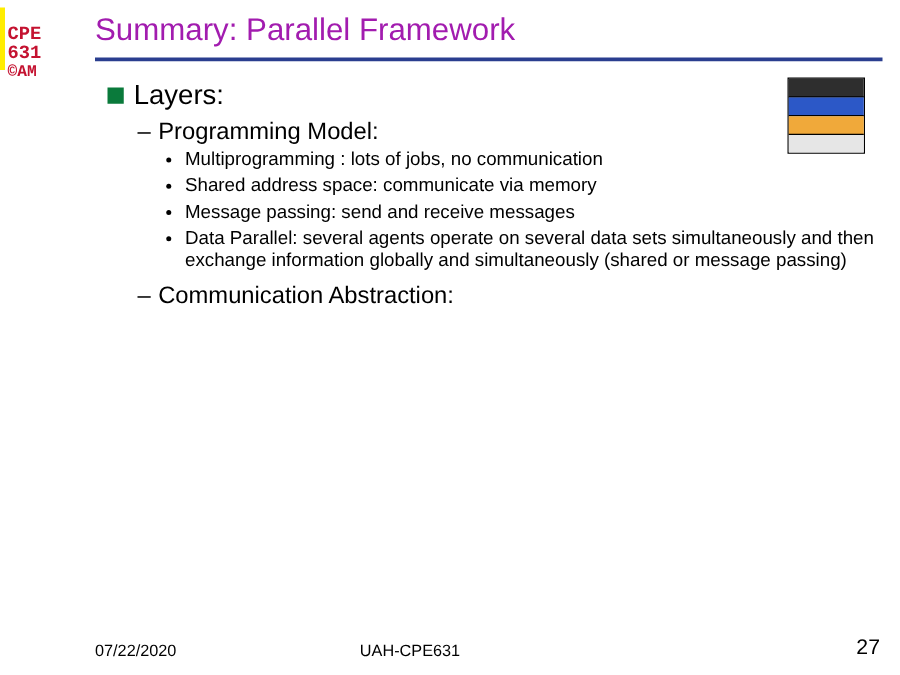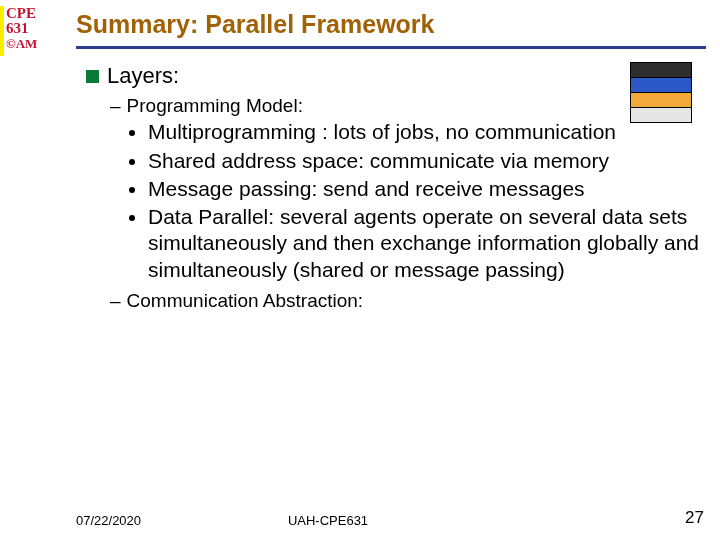--- a/index.html
+++ b/index.html
@@ -1,28 +1,28 @@
 <!DOCTYPE html>
 <html><head>
 <meta charset="utf-8">
 <style>
   html,body{margin:0;padding:0}
   body{width:720px;height:540px;background:#fff;font-family:Arial,Helvetica,sans-serif;position:relative;color:#000}
-  .logo{position:absolute;left:6px;top:6px;width:40px;font-family:Liberation Serif, serif;font-weight:bold;font-size:15px;line-height:15px;color:#c41230}
+  .logo{position:absolute;left:6px;top:20px;width:40px;font-family:Liberation Mono, monospace;font-weight:bold;font-size:15px;line-height:15px;color:#c41230}
   .logo .line1,.logo .line2{display:block}
   .logo .line3{display:block;font-size:13px}
   .logo-bar{position:absolute;left:0;top:6px;width:4px;height:50px;background:#ffed00}
-  .title{position:absolute;left:76px;top:10px;font-size:25px;font-weight:bold;color:#a16207}
+  .title{position:absolute;left:76px;top:10px;font-size:25px;font-weight:normal;color:#a21caf}
   .hr{position:absolute;left:76px;top:46px;width:630px;height:3px;background:#2a3e8f}
   .content{position:absolute;left:86px;top:62px;width:620px;font-size:17px;line-height:1.25}
   .h1{font-size:22px;margin-bottom:4px}
   .sq{display:inline-block;width:13px;height:13px;background:#0a7a3b;vertical-align:baseline;margin-right:8px}
   .h2{font-size:19px;margin-left:24px;margin-top:2px;margin-bottom:2px}
   .dash{margin-right:6px}
-  .ul{margin:0 0 6px 62px;padding:0;list-style:disc;font-size:21px}
+  .ul{margin:0 0 6px 62px;padding:0;list-style:disc;font-size:15px}
   .ul>li{margin-bottom:2px}
   .footer-date{position:absolute;left:76px;bottom:12px;font-size:13px}
   .footer-center{position:absolute;left:0;bottom:12px;width:656px;text-align:center;font-size:13px}
   .footer-num{position:absolute;right:16px;bottom:12px;font-size:17px}
   .legend{position:absolute;right:28px;top:62px;display:flex;gap:6px}
   .legend-bars{display:flex;flex-direction:column;border:1px solid #000}
   .legend-bars>div{width:60px;height:14px;border-bottom:1px solid #000}
   .legend-bars>div:last-child{border-bottom:none}
   .legend-text{font-size:13.5px;line-height:15px;font-weight:bold}
 </style>

